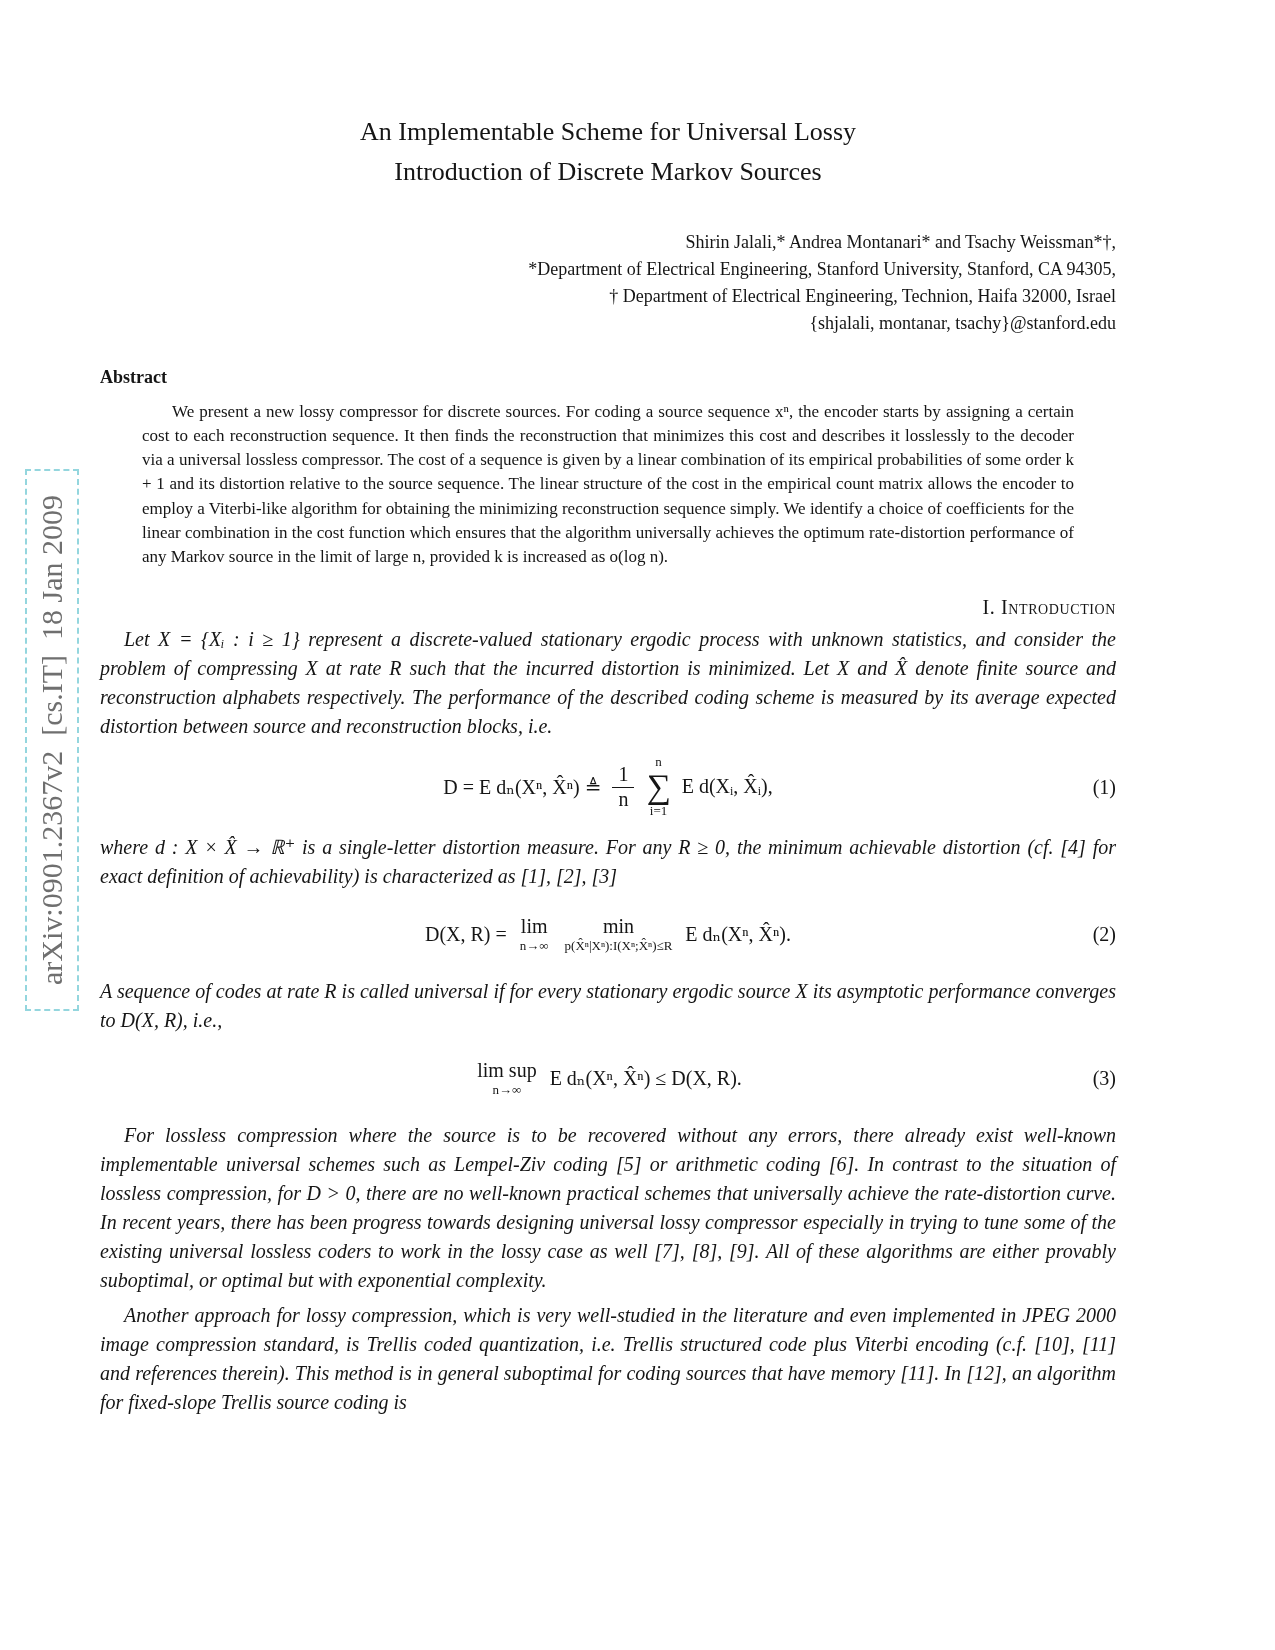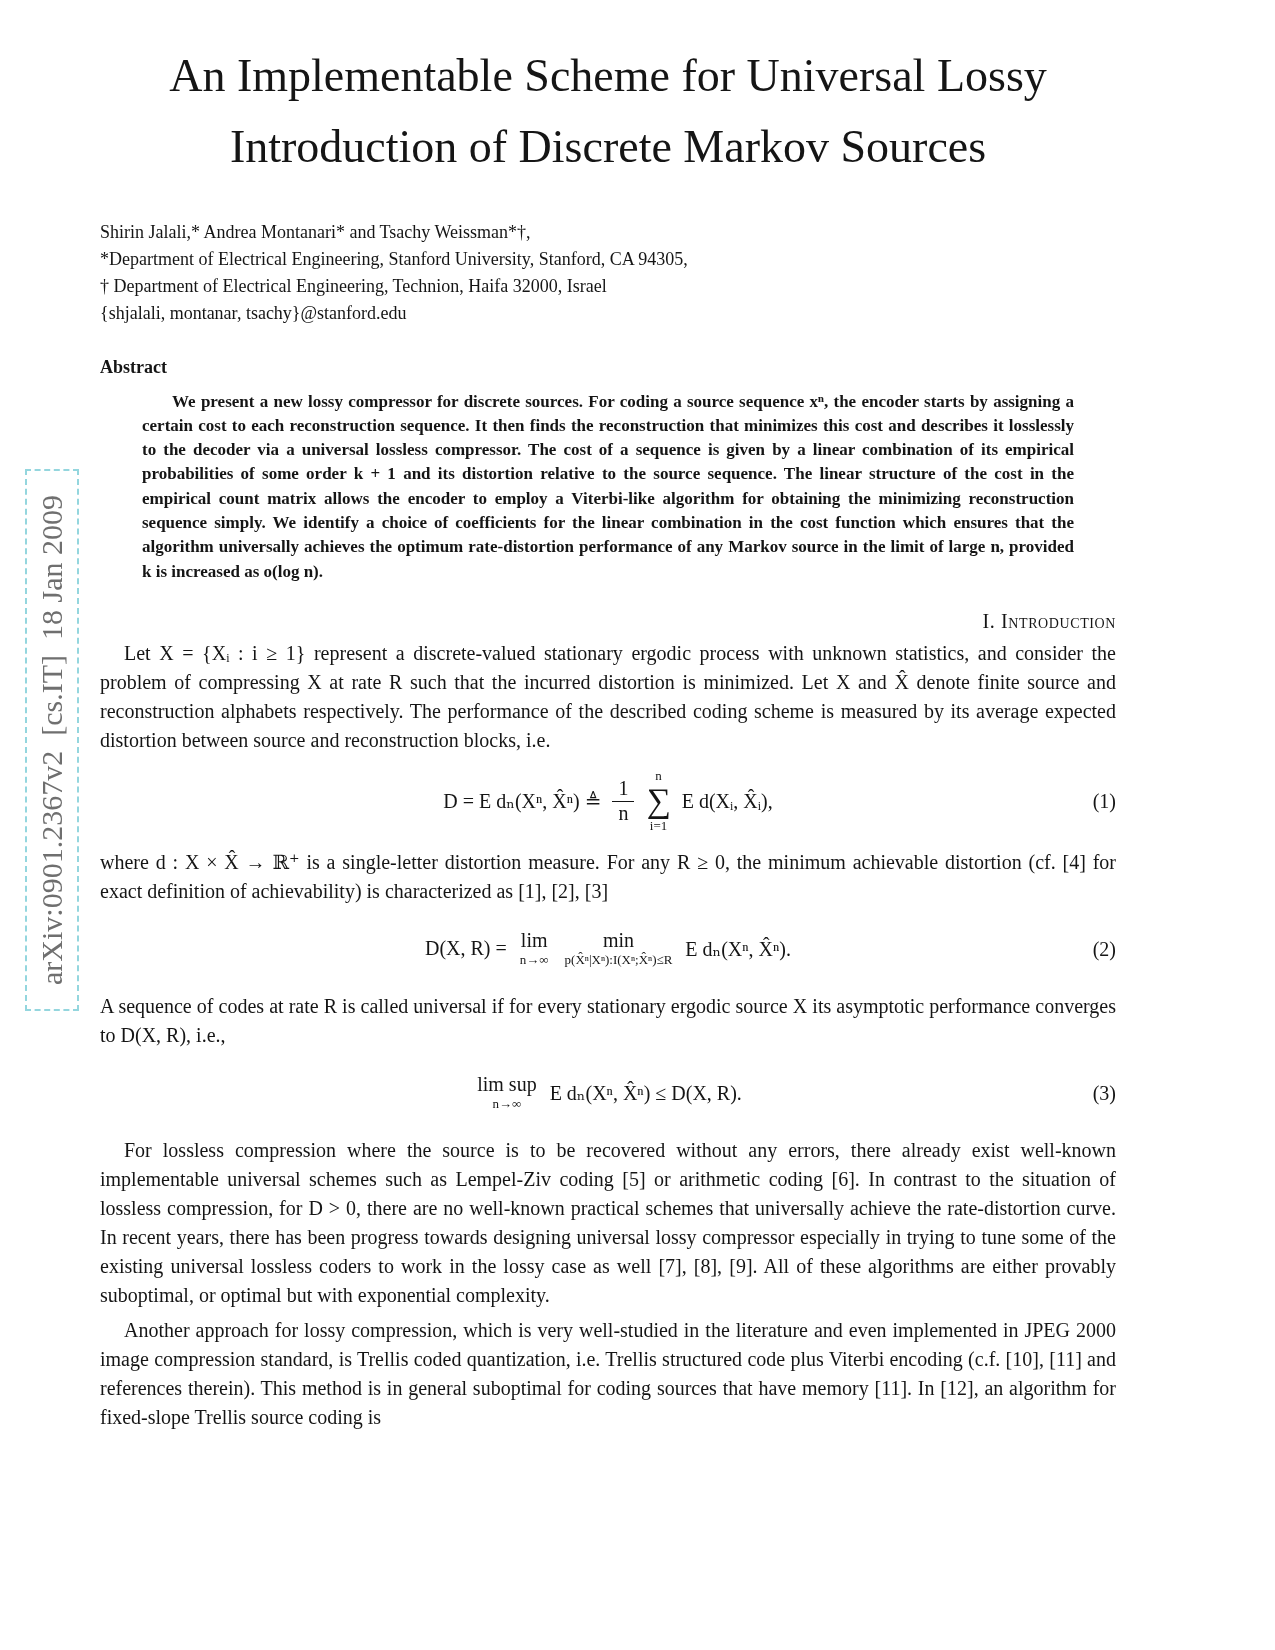--- a/index.html
+++ b/index.html
@@ -6,39 +6,39 @@
   html, body { width:1275px; height:1650px; }
   body {
     background:#ffffff;
     font-family:"Liberation Serif","DejaVu Serif",serif;
     color:#151515;
     position:relative;
     overflow:hidden;
   }
   .content { position:absolute; left:100px; top:0; width:1016px; }
 
-  .title { margin-top:40px; text-align:center; font-size:46px; line-height:1.55; font-weight:400; }
+  .title { margin-top:112px; text-align:center; font-size:26px; line-height:1.55; font-weight:400; }
   .title-line { display:block; }
 
-  .authors-block { margin-top:36px; text-align:left; font-size:18px; line-height:1.5; }
+  .authors-block { margin-top:36px; text-align:right; font-size:18px; line-height:1.5; }
   .authors-line { display:block; }
 
   .abstract-heading { margin-top:30px; text-align:left; font-size:18px; font-weight:700; }
   .abstract-body {
     width:932px; margin:12px auto 0;
     font-size:17px; line-height:1.43;
-    text-align:justify; text-indent:30px;font-weight:bold;
+    text-align:justify; text-indent:30px;
   }
 
   .section-heading {
     margin-top:26px; text-align:right;
     font-size:20px; font-variant:small-caps; letter-spacing:0.6px;
   }
 
-  .para { font-size:20px; line-height:1.45; text-align:justify; margin-top:6px; }
+  .para { font-size:20px; line-height:1.45; text-align:justify; margin-top:6px;font-style:italic; }
   .para.indent { text-indent:24px; }
 
   .equation {
     position:relative; display:flex; align-items:center; justify-content:center;
     margin:14px 0; font-size:20px; min-height:58px;
   }
   .eq-body { display:flex; align-items:center; }
   .eq-piece { margin:0 5px; white-space:nowrap; }
   .eq-number { position:absolute; right:0; top:50%; transform:translateY(-50%); }
 

